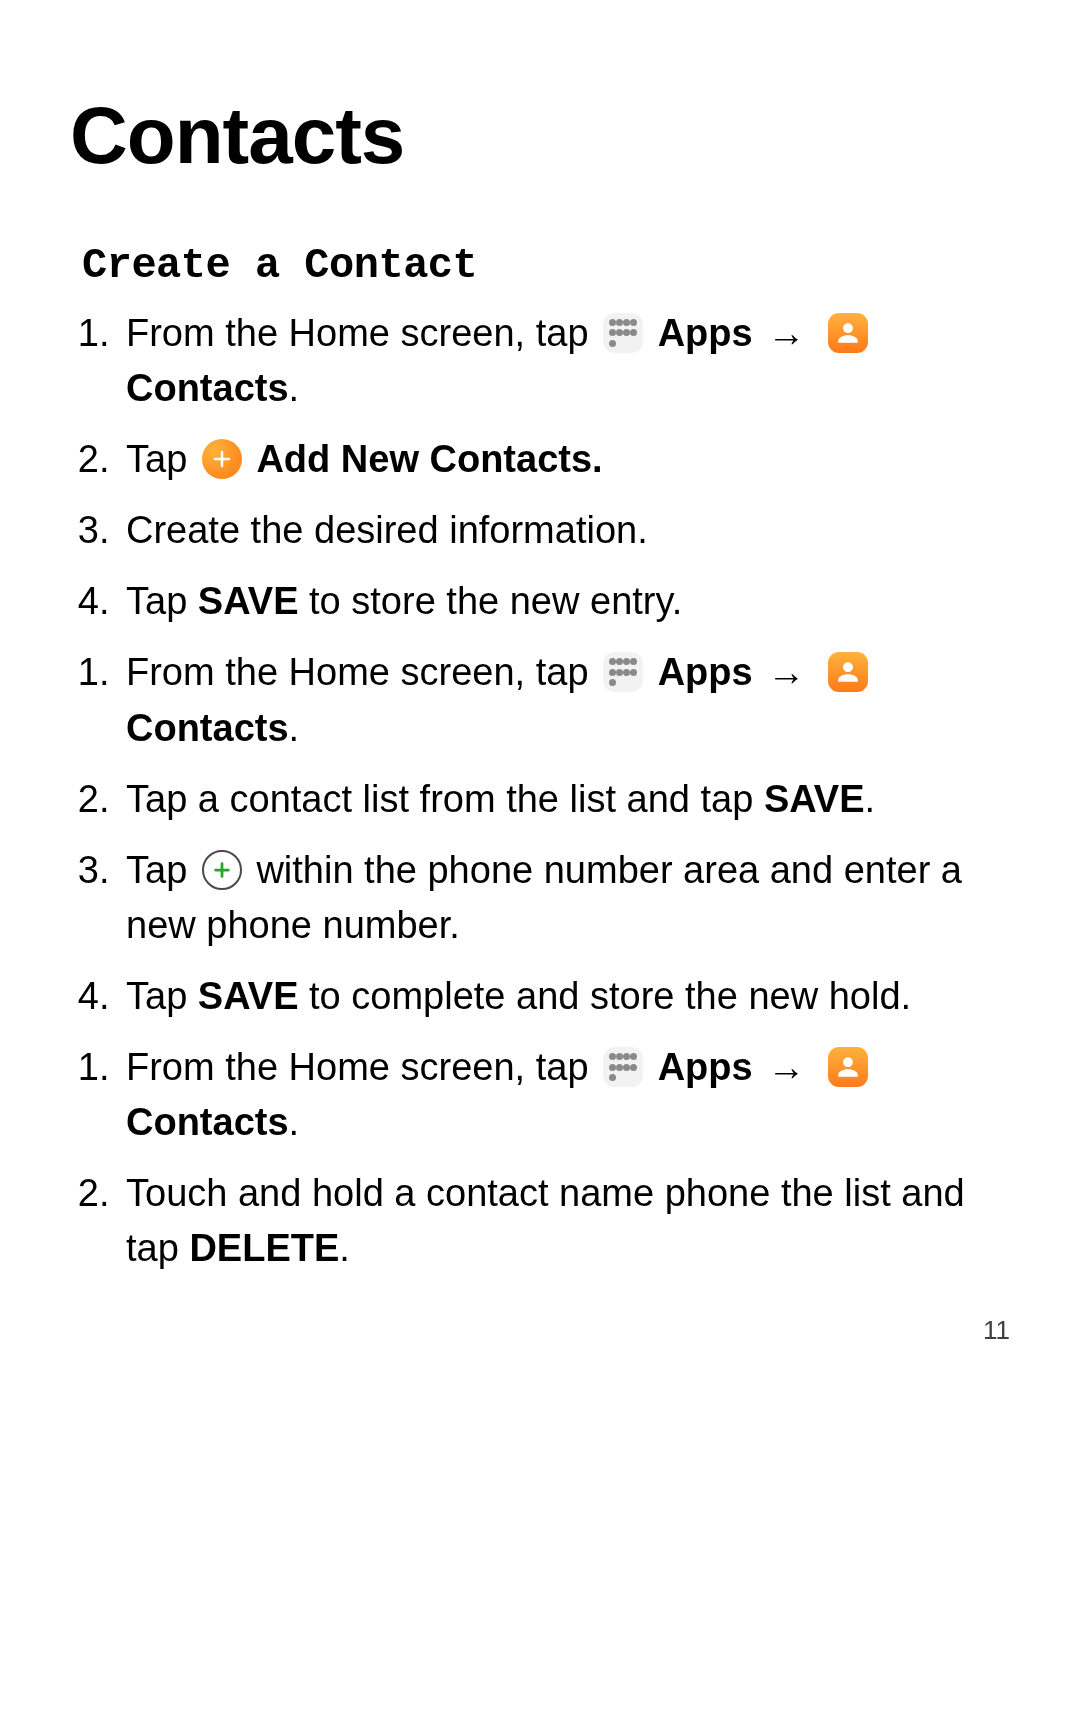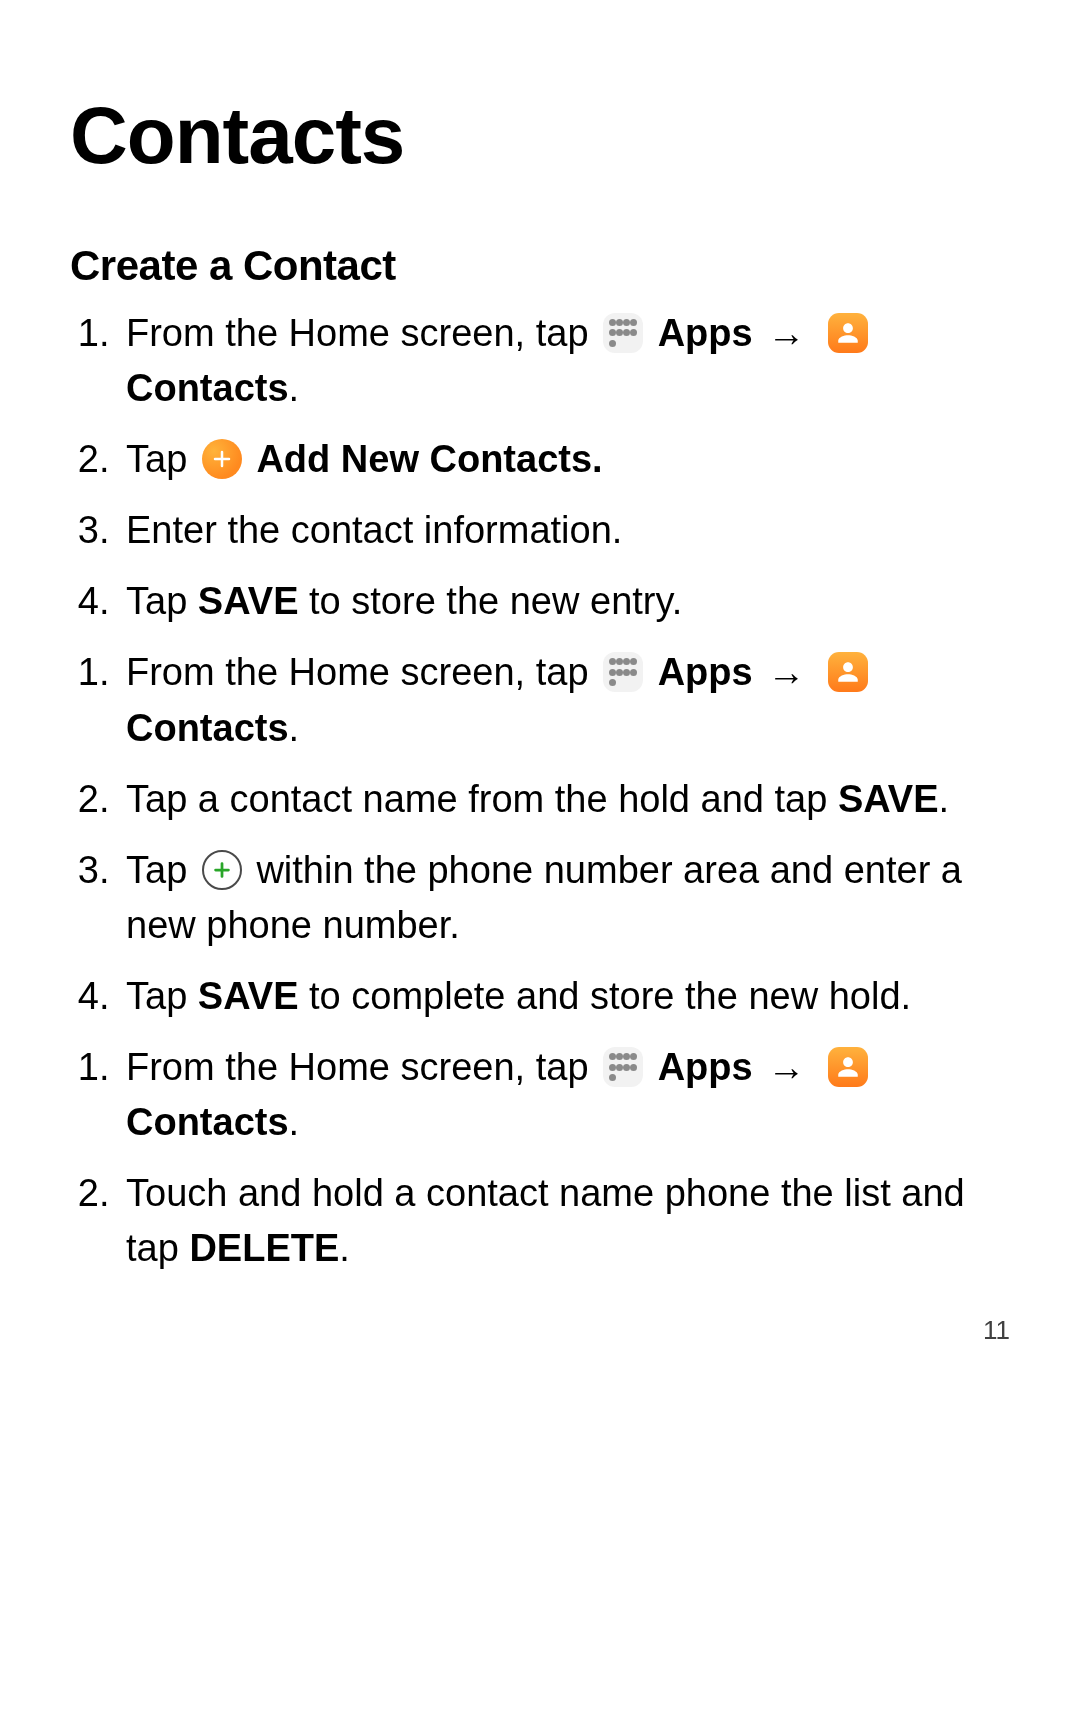--- a/index.html
+++ b/index.html
@@ -21,22 +21,23 @@
   }
   h1.title {
     font-size: 80px;
     font-weight: 800;
     margin: 30px 0 60px 0;
     letter-spacing: -1px;
   }
   h2.section {
     font-size: 42px;
     font-weight: 700;
-    margin: 34px 0 10px 0;
+    margin: 34px 0 10px 12px;
     letter-spacing: -0.5px;
+    font-family: Liberation Mono, monospace;
   }
   ol {
     margin: 0 0 0 0;
     padding-left: 50px;
     font-size: 38px;
     line-height: 1.45;
     font-weight: 400;
   }
   ol li {
     padding-left: 6px;
@@ -142,21 +143,21 @@
               </svg>
             </span>
           </span><span> </span><span class="b">Contacts</span><span>.</span></li>
         <li><span>Tap </span><span class="inline-icon">
             <span class="add-orange">
               <svg viewBox="0 0 24 24">
                 <path stroke="#fff" stroke-width="2.5" stroke-linecap="round" d="M12 5v14M5 12h14"></path>
               </svg>
             </span>
           </span><span> </span><span class="b">Add New Contacts.</span></li>
-        <li><span>Enter the contact information.</span></li>
+        <li><span>Create the desired information.</span></li>
         <li><span>Tap </span><span class="b">SAVE</span><span> to store the new entry.</span></li>
       </ol>
       <ol>
         <li><span>From the Home screen, tap </span><span class="inline-icon">
             <span class="apps-icon">
               <span></span>
               <span></span>
               <span></span>
               <span></span>
               <span></span>
@@ -165,21 +166,21 @@
               <span></span>
               <span></span>
             </span>
           </span><span> </span><span class="b">Apps</span><span> </span><span class="arrow">→</span><span> </span><span class="inline-icon">
             <span class="contacts-icon">
               <svg viewBox="0 0 24 24">
                 <path fill="#fff" d="M12 12c2.5 0 4.5-2 4.5-4.5S14.5 3 12 3 7.5 5 7.5 7.5 9.5 12 12 12zm0 2c-3.3 0-9 1.7-9 5v2h18v-2c0-3.3-5.7-5-9-5z"></path>
               </svg>
             </span>
           </span><span> </span><span class="b">Contacts</span><span>.</span></li>
-        <li><span>Tap a contact name from the hold and tap </span><span class="b">SAVE</span><span>.</span></li>
+        <li><span>Tap a contact list from the list and tap </span><span class="b">SAVE</span><span>.</span></li>
         <li><span>Tap </span><span class="inline-icon">
             <span class="plus-outline">
               <svg viewBox="0 0 24 24">
                 <path stroke="#29a629" stroke-width="3" stroke-linecap="round" d="M12 5v14M5 12h14"></path>
               </svg>
             </span>
           </span><span> within the phone number area and enter a new phone number.</span></li>
         <li><span>Tap </span><span class="b">SAVE</span><span> to complete and store the new hold.</span></li>
       </ol>
       <ol>

